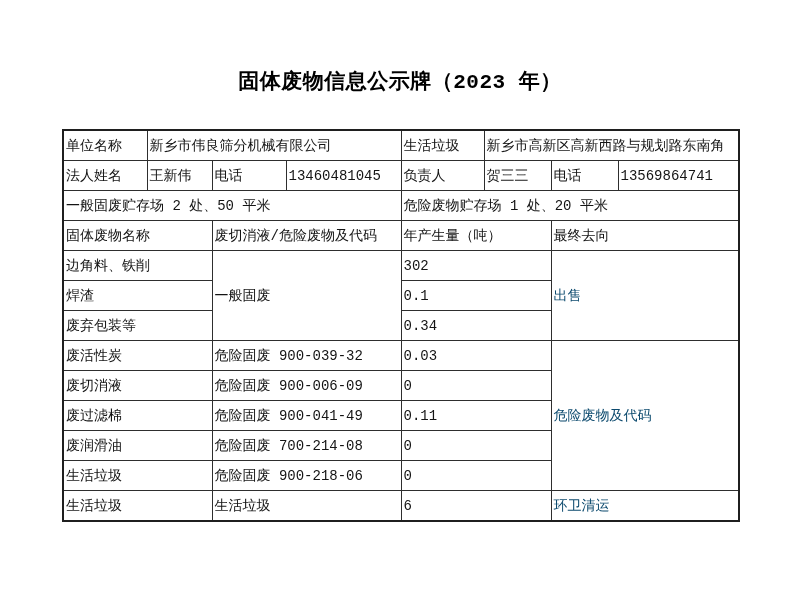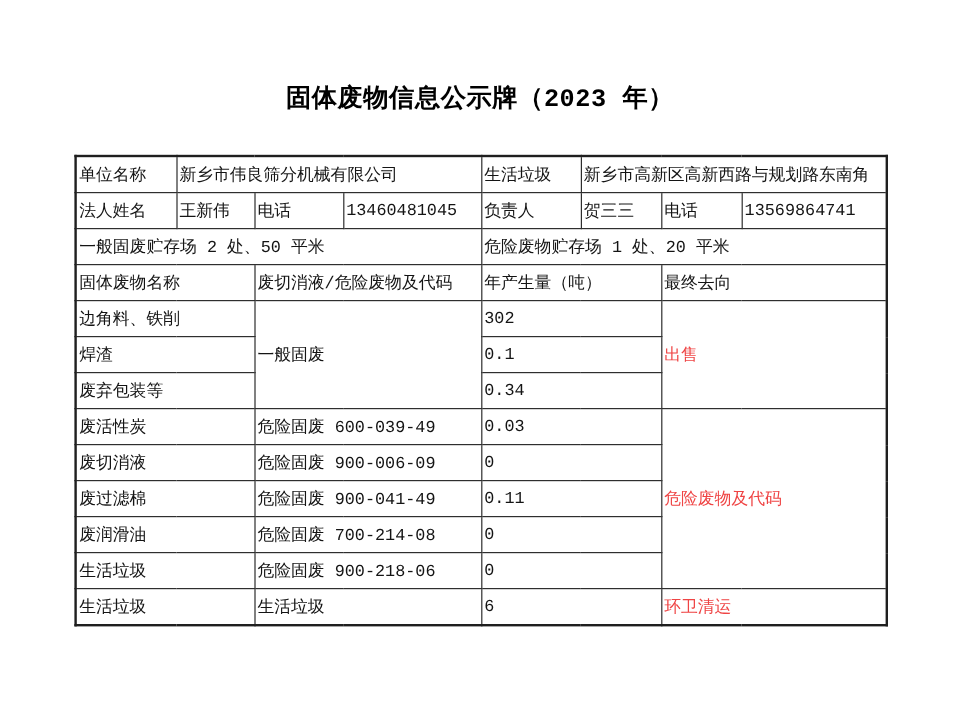--- a/index.html
+++ b/index.html
@@ -37,21 +37,21 @@
     border: 1px solid #2e2e2e;
     height: 29px;
     text-align: left;
     vertical-align: middle;
     font-size: 14px;
     padding: 0 2px;
     overflow: hidden;
     white-space: nowrap;
   }
   td.num { font-size: 13.5px; }
-  td.blue { color: #ef4444; }
+  td.blue { color: #0c4a6e; }
 </style>
 </head>
 <body>
 
 <div class="stage">
 
   <h1 class="doc-title">固体废物信息公示牌（2023 年）</h1>
 
   <table class="notice">
     <colgroup>
@@ -106,21 +106,21 @@
       <td colspan="2">焊渣</td>
       <td colspan="2" class="num">0.1</td>
     </tr>
     <tr>
       <td colspan="2">废弃包装等</td>
       <td colspan="2" class="num">0.34</td>
     </tr>
 
     <tr>
       <td colspan="2">废活性炭</td>
-      <td colspan="2">危险固废 600-039-49</td>
+      <td colspan="2">危险固废 900-039-32</td>
       <td colspan="2" class="num">0.03</td>
       <td colspan="2" rowspan="5" class="blue">危险废物及代码</td>
     </tr>
     <tr>
       <td colspan="2">废切消液</td>
       <td colspan="2">危险固废 900-006-09</td>
       <td colspan="2" class="num">0</td>
     </tr>
     <tr>
       <td colspan="2">废过滤棉</td>

